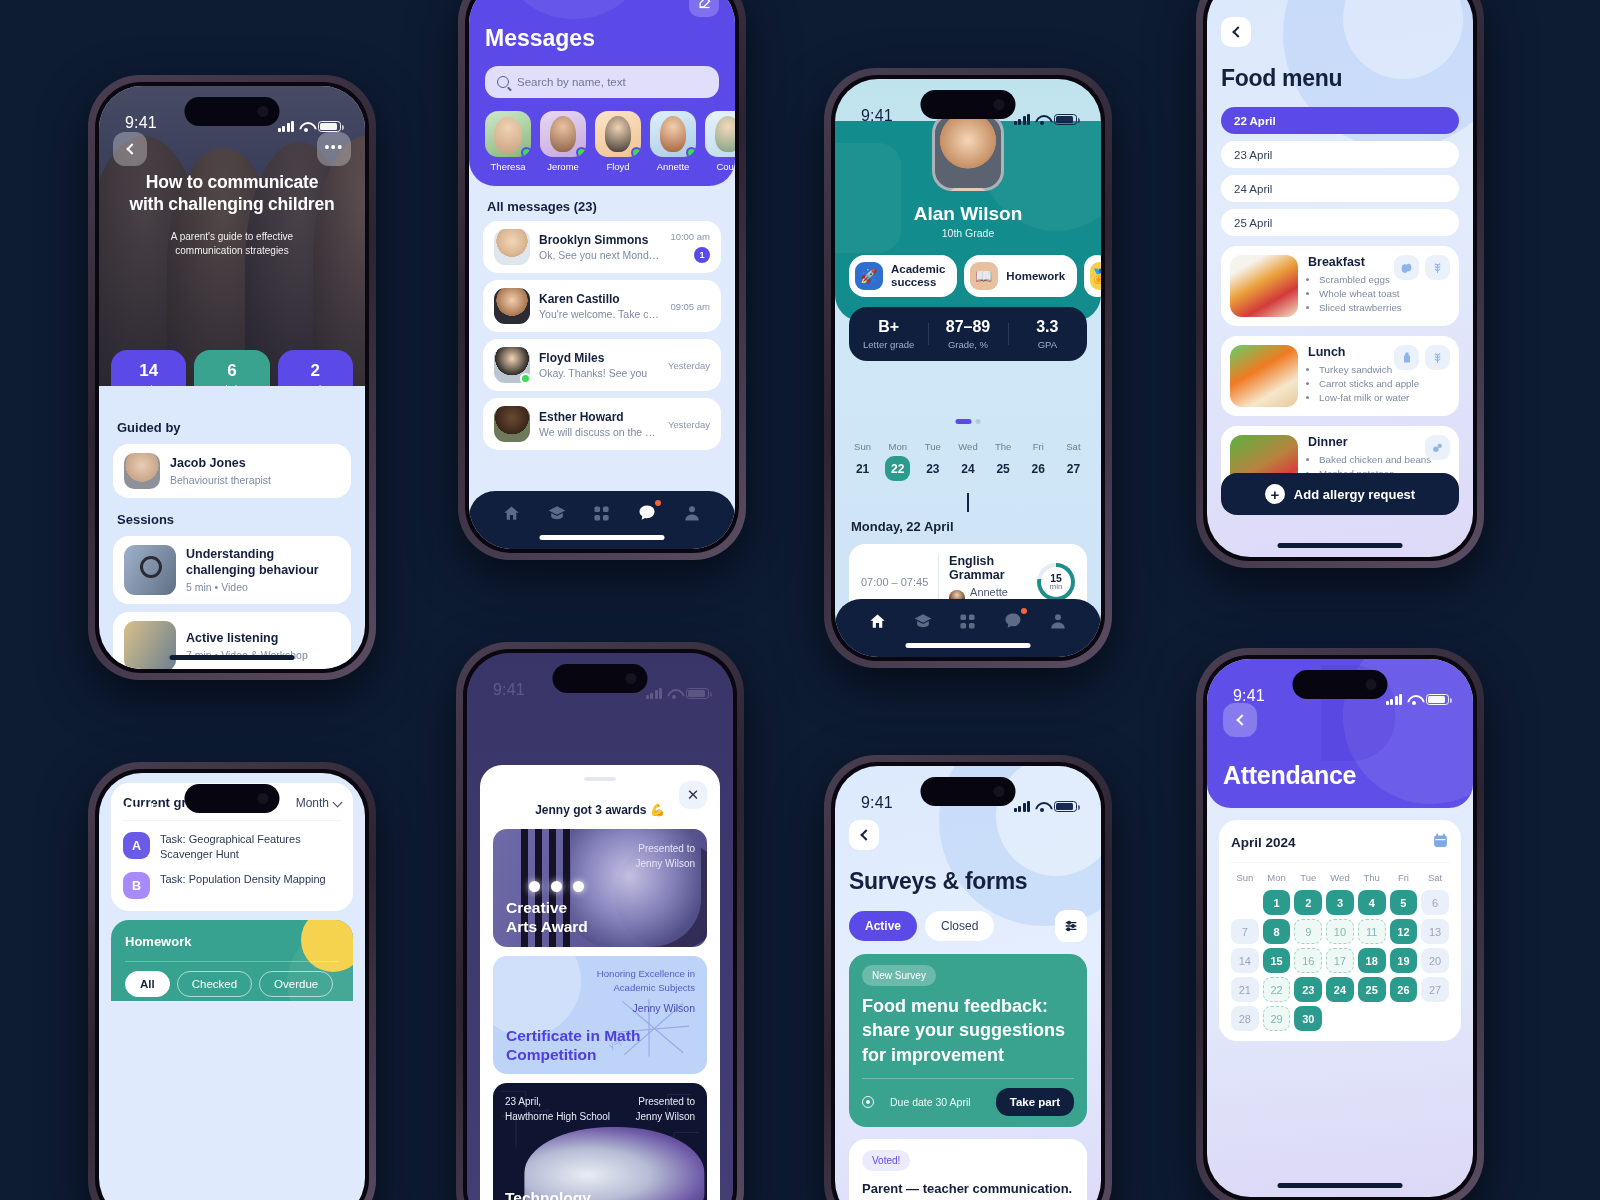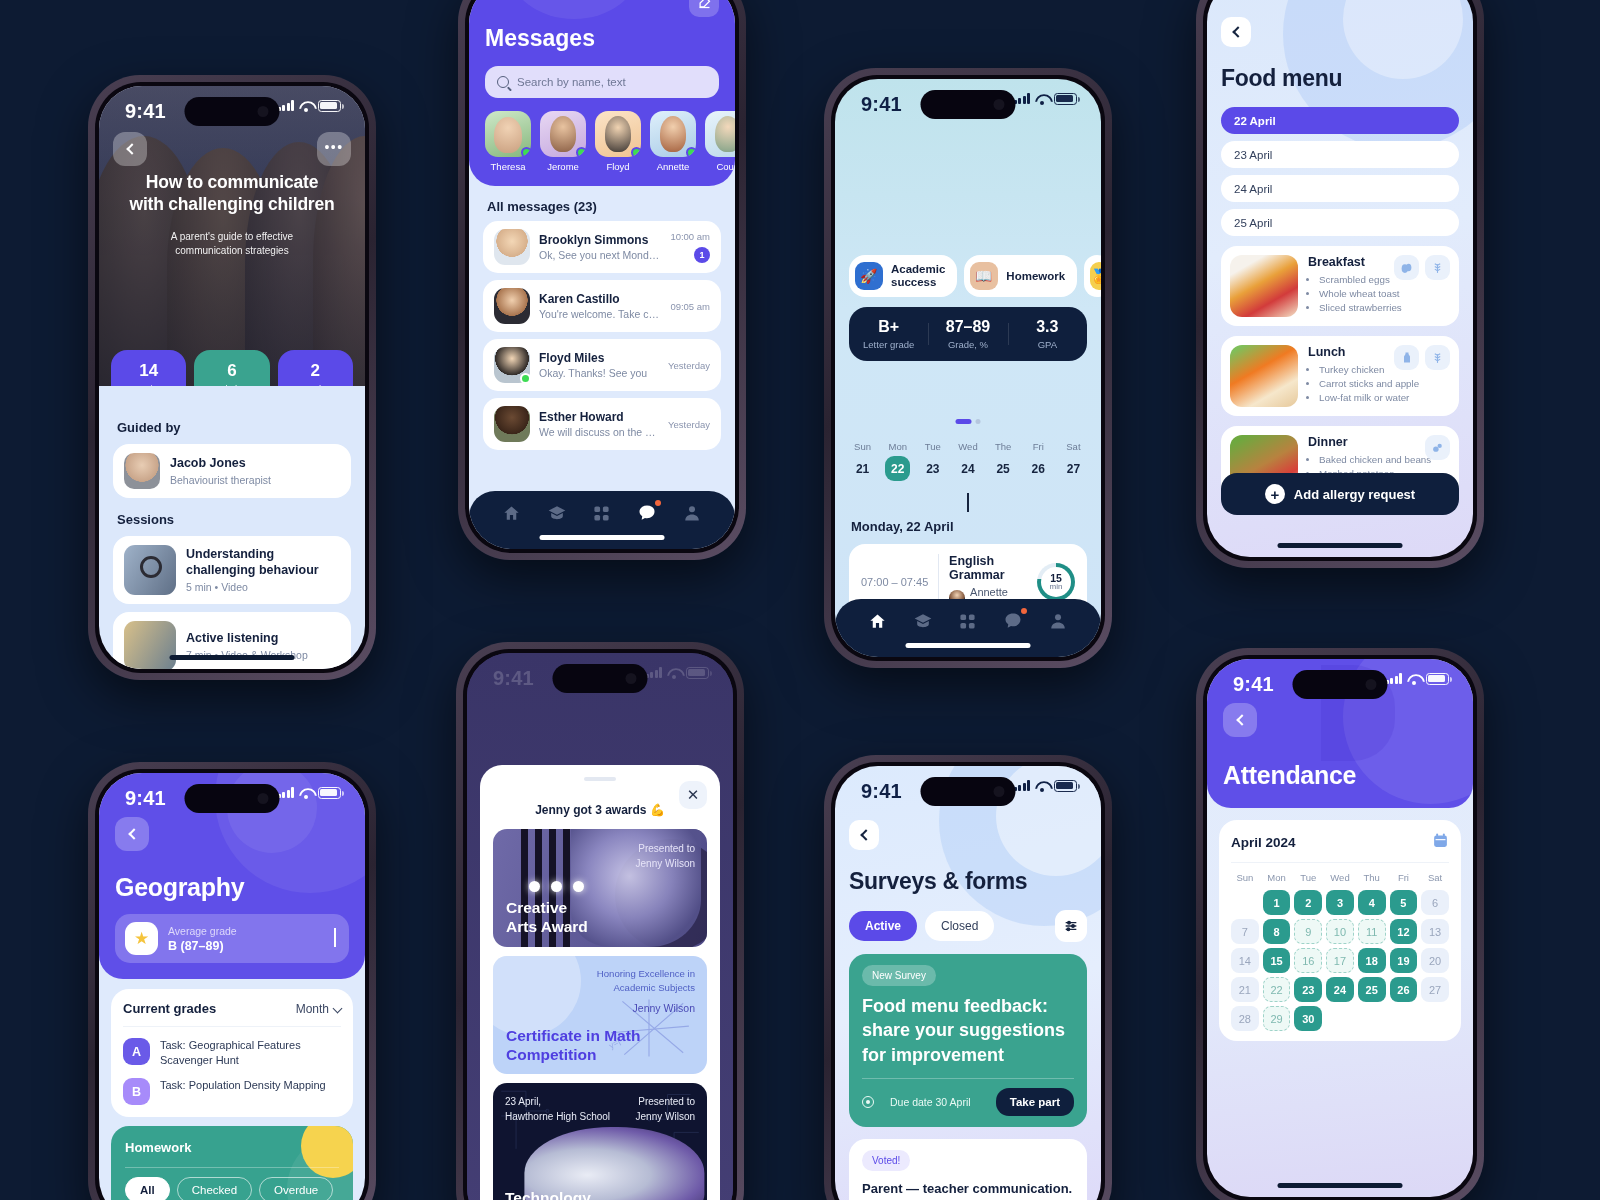--- a/index.html
+++ b/index.html
@@ -36,23 +36,23 @@
     position: absolute; top: 11px; left: 50%; transform: translateX(-50%);
     width: 95px; height: 29px; border-radius: 16px; background: #070510;
     z-index: 40;
   }
   .notch::after{
     content:''; position:absolute; right:11px; top:9px; width:11px; height:11px;
     border-radius:50%; background:#15131f;
   }
   .statusbar {
     position: absolute; top: 0; left: 0; right: 0; height: 46px;
-    display: flex; align-items: flex-start; justify-content: space-between;
+    display: flex; align-items: flex-end; justify-content: space-between;
     padding: 14px 24px 0 26px; z-index: 39;
-    font-size: 20px; font-weight: 700; letter-spacing:.2px;
+    font-size: 16px; font-weight: 400; letter-spacing:.2px;
   }
   .sb-right { display: flex; align-items: center; gap: 5px; }
   .bars { display:flex; align-items:flex-end; gap:1.5px; height:11px;}
   .bars i { width:3px; border-radius:1px; background: currentColor; display:block;}
   .bars i:nth-child(1){height:4px}.bars i:nth-child(2){height:6px}
   .bars i:nth-child(3){height:8.5px}.bars i:nth-child(4){height:11px}
   .wifi { width:14px; height:11px; position:relative;}
   .wifi::before{content:'';position:absolute;left:0;top:1px;width:14px;height:14px;
     border:2.5px solid currentColor;border-radius:50%;clip-path:polygon(0 0,100% 0,100% 42%,0 42%);}
   .wifi::after{content:'';position:absolute;left:5px;top:7.5px;width:4px;height:4px;border-radius:50%;background:currentColor;}
@@ -557,20 +557,31 @@
                 <i></i>
                 <i></i>
                 <i></i>
                 <i></i>
               </span>
       <span class="wifi"></span>
       <span class="batt"></span>
     </span>
   </div>
 
+  <div class="sthead">
+    <div class="stcard">
+              <div class="b1"></div>
+              <div class="b2"></div>
+            </div>
+    <div class="stav" style="background:radial-gradient(circle at 50% 34%,#f6d6b8,#c58f63 48%,#5b6270 49%);"></div>
+    <div class="stname">
+      <b>Alan Wilson</b>
+      <span>10th Grade</span>
+    </div>
+  </div>
 
   <div class="chips">
     <div class="chip">
       <span class="ci" style="background:#2f6fd0;color:#fff;">🚀</span>
       <label><span>Academic</span><br><span>success</span></label>
     </div>
     <div class="chip">
       <span class="ci" style="background:#e8c0a0;color:#fff;">📖</span>
       <label><span>Homework</span></label>
     </div>
@@ -730,21 +741,21 @@
                   </svg>
                 </span>
               </div>
     </div>
 
     <div class="meal">
       <div class="mimg" style="background:linear-gradient(150deg,#7fbf5a 8%,#f07a22 40%,#f6e7cb 72%,#e6c89a 100%);"></div>
       <div style="flex:1">
         <h4>Lunch</h4>
         <ul>
-                  <li>Turkey chicken</li>
+                  <li>Turkey sandwich</li>
                   <li>Carrot sticks and apple</li>
                   <li>Low-fat milk or water</li>
                 </ul>
       </div>
       <div class="tagrow">
                 <span class="tagi">
                   <svg width="12" height="13" viewBox="0 0 24 24" fill="#8fb4e8">
                     <path d="M9 2h6v3l3 5v12H6V10l3-5z"></path>
                   </svg>
                 </span>
@@ -797,36 +808,20 @@
       <span class="bars">
                 <i></i>
                 <i></i>
                 <i></i>
                 <i></i>
               </span>
       <span class="wifi"></span>
       <span class="batt"></span>
     </span>
   </div>
-  <div class="geo-top">
-    <div class="gb" style="right:-40px;top:-70px;width:190px;height:190px;"></div>
-    <div class="gb" style="right:48px;top:-10px;width:90px;height:90px;"></div>
-    <div class="circ-btn" style="background:rgba(255,255,255,.25);color:#fff;">
-              <i class="chev-l"></i>
-            </div>
-    <h1>Geography</h1>
-    <div class="avg">
-      <span class="star">★</span>
-      <div class="at">
-        <span>Average grade</span>
-        <b>B (87–89)</b>
-      </div>
-      <span style="color:#fff"><i class="chev-r"></i></span>
-    </div>
-  </div>
 
   <div class="gcard">
     <div class="gh">
       <b>Current grades</b>
       <span>
                 <em style="font-style:normal">Month</em>
                 <i class="chev-d" style="width:7px;height:7px;border-width:1.8px;"></i>
               </span>
     </div>
     <div class="grow">

